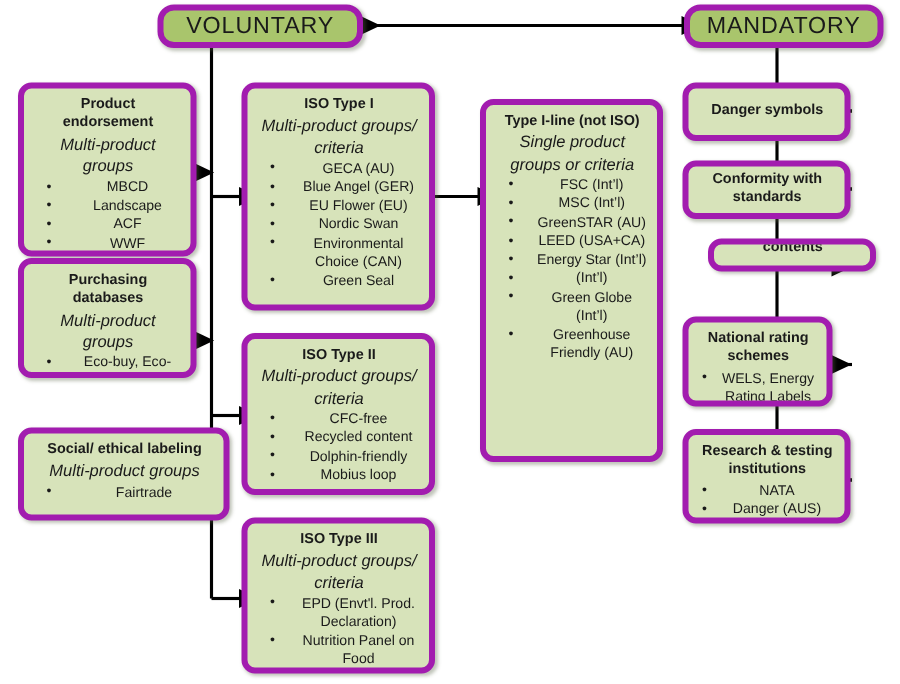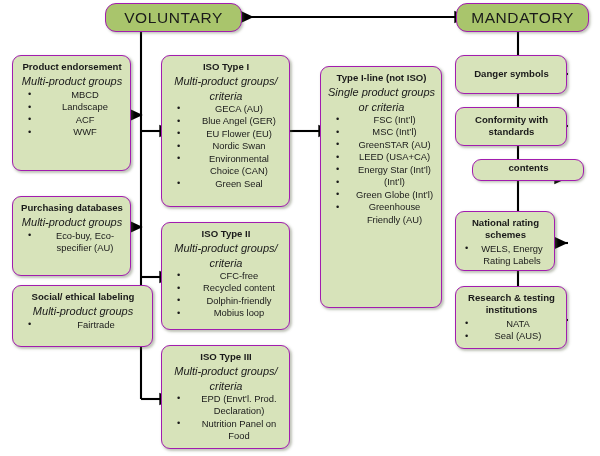--- a/index.html
+++ b/index.html
@@ -28,21 +28,21 @@
     width: 600px;
     height: 456px;
     z-index: 1;
   }
 
   
   .box {
     position: absolute;
     z-index: 2;
     box-sizing: border-box;
-    border: 1px solid #a21caf;
+    border: 4px solid #a21caf;
     border-radius: 9px;
     box-shadow: 1.5px 1.5px 2.5px rgba(90,100,70,0.38);
   }
 
   
   .header-box {
     background: #a9c56c;
     display: flex;
     align-items: center;
     justify-content: center;
@@ -176,21 +176,21 @@
     <div class="title">Product endorsement</div>
     <div class="subtitle">Multi-product groups</div>
     <ul>
       <li>MBCD</li>
       <li>Landscape</li>
       <li>ACF</li>
       <li>WWF</li>
     </ul>
   </div>
 
-  <div class="box card" style="left:12px; top:196px; width:119px; height:80px;">
+  <div class="box card" style="left:12px; top:172px; width:119px; height:80px;">
     <div class="title">Purchasing databases</div>
     <div class="subtitle">Multi-product groups</div>
     <ul>
       <li>Eco-buy, Eco-specifier (AU)</li>
     </ul>
   </div>
 
   <div class="box card" style="left:12px; top:285px; width:141px; height:62px;">
     <div class="title">Social/ ethical labeling</div>
     <div class="subtitle">Multi-product groups</div>
@@ -263,17 +263,17 @@
     <div class="title">National rating schemes</div>
     <ul>
       <li>WELS, Energy Rating Labels (AU)</li>
     </ul>
   </div>
 
   <div class="box card tight" style="left:455px; top:286px; width:112px; height:63px;">
     <div class="title">Research &amp; testing institutions</div>
     <ul>
       <li>NATA</li>
-      <li>Seal (AUS)</li>
+      <li>Danger (AUS)</li>
     </ul>
   </div>
 
 </div>
 
 </body></html>

